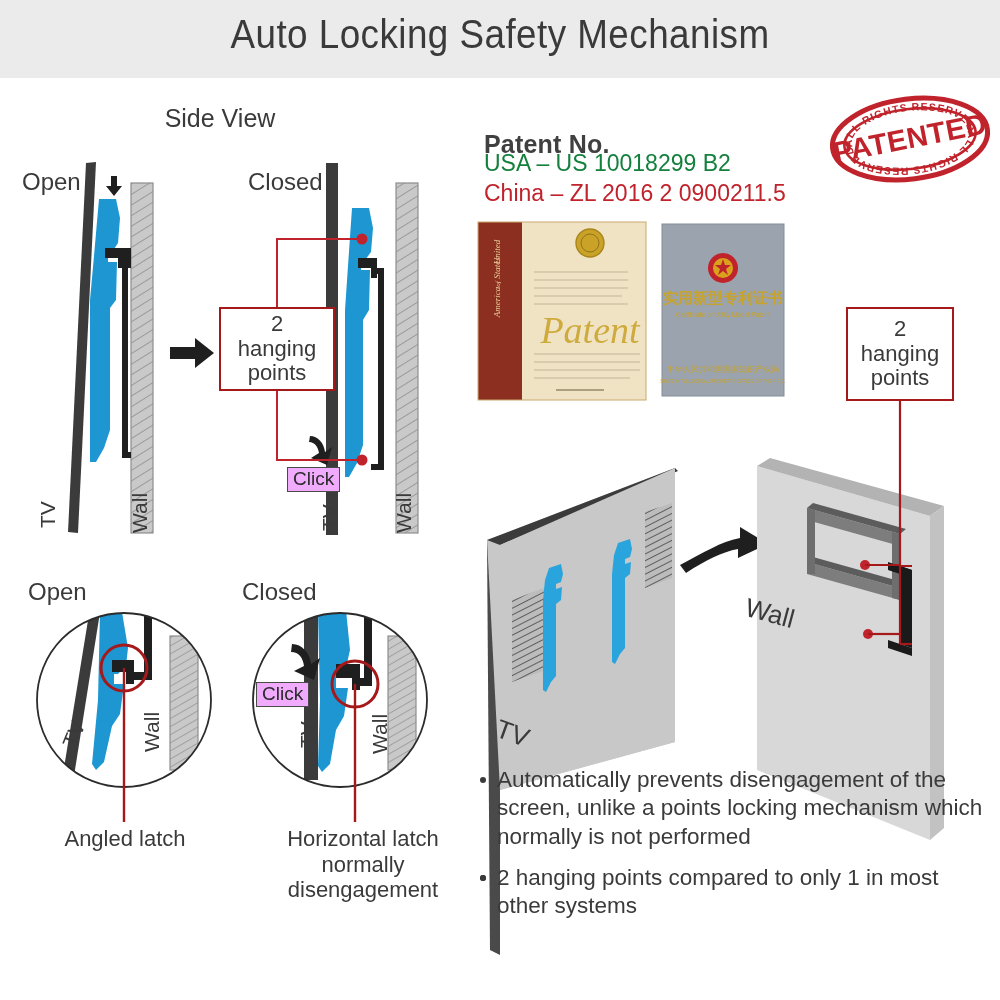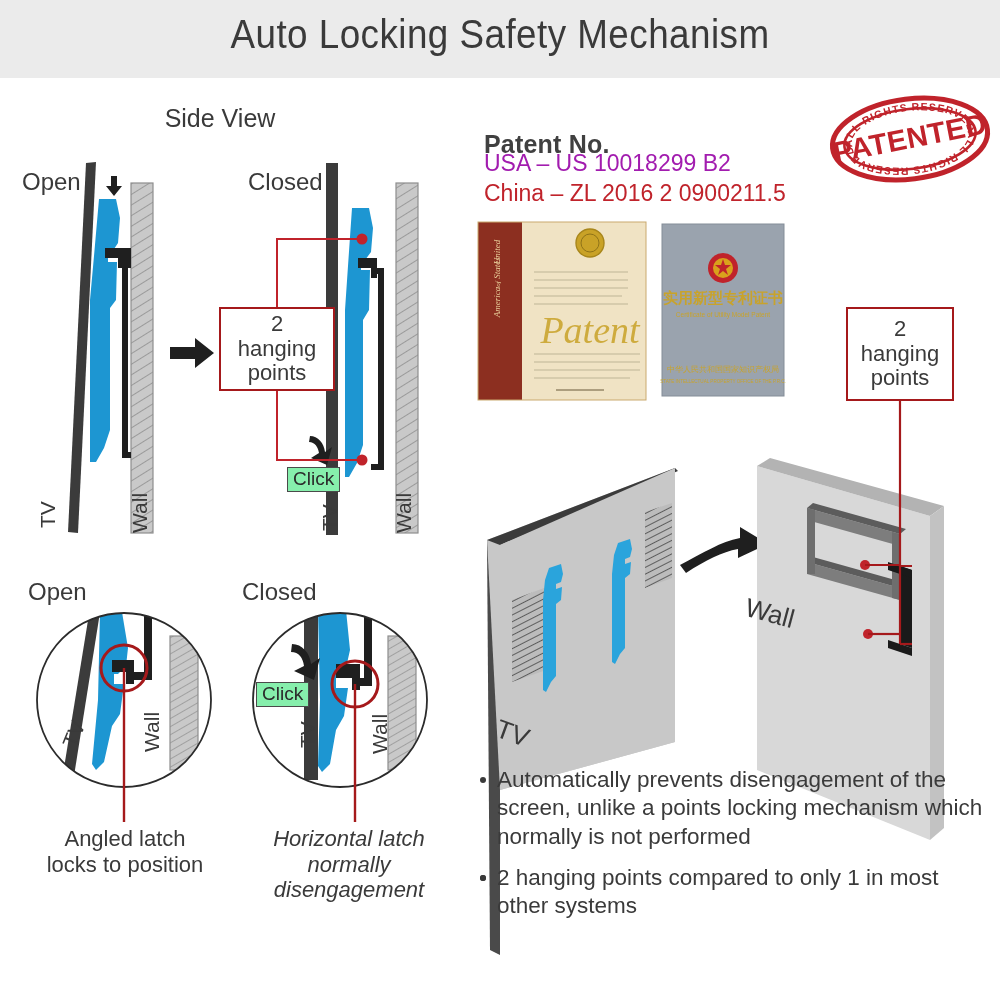--- a/index.html
+++ b/index.html
@@ -55,42 +55,42 @@
     color:#3a3a3a;
     display:flex;align-items:center;justify-content:center;
     box-sizing:border-box;
   }
   .hangbox-left{left:219px;top:307px;width:116px;height:84px;}
   .hangbox-right{left:846px;top:307px;width:108px;height:94px;}
 
   .clickbox{
     position:absolute;
     border:1.6px solid #4a4a4a;
-    background:#86efac;
+    background:#f0abfc;
     font-size:19px;
     color:#2b2b2b;
     padding:1px 5px 2px 5px;
     line-height:1.05;
   }
   .clickbox-1{left:287px;top:467px;}
   .clickbox-2{left:256px;top:682px;}
 
   .caption{
     position:absolute;text-align:center;font-size:22px;line-height:1.16;color:#3a3a3a;
   }
   .caption-left{left:12px;top:826px;width:226px;}
-  .caption-right{left:238px;top:826px;width:222px;font-style:italic;}
+  .caption-right{left:252px;top:826px;width:222px;}
 
   
   .patent-head{
     position:absolute;left:484px;top:130px;
     font-size:25px;font-weight:bold;color:#404040;
     letter-spacing:.2px;
   }
-  .patent-l1{position:absolute;left:484px;top:150px;font-size:23px;color:#a21caf;text-align:center;}
+  .patent-l1{position:absolute;left:484px;top:150px;font-size:23px;color:#15803d;text-align:center;}
   .patent-l2{position:absolute;left:484px;top:180px;font-size:23px;color:#c0232b;}
 
   
   .bullets{position:absolute;left:478px;top:766px;width:512px;}
   .bullet{
     position:relative;padding-left:19px;
     font-size:22.5px;line-height:1.26;color:#3a3a3a;margin-bottom:13px;
   }
   .bullet .dot{
     position:absolute;left:2px;top:.50em;width:6px;height:6px;border-radius:50%;
@@ -359,21 +359,20 @@
       <div>hanging</div>
       <div>points</div>
     </div>
   </div>
 
   <div class="clickbox clickbox-1">Click</div>
   <div class="clickbox clickbox-2">Click</div>
 
   <div class="caption caption-left">
     <div>Angled latch</div>
-    <div>locks to position</div>
   </div>
   <div class="caption caption-right">
     <div>Horizontal latch</div>
     <div>normally</div>
     <div>disengagement</div>
   </div>
 
   <div class="patent-head">Patent No.</div>
   <div class="patent-l1">USA – US 10018299 B2</div>
   <div class="patent-l2">China – ZL 2016 2 0900211.5</div>

